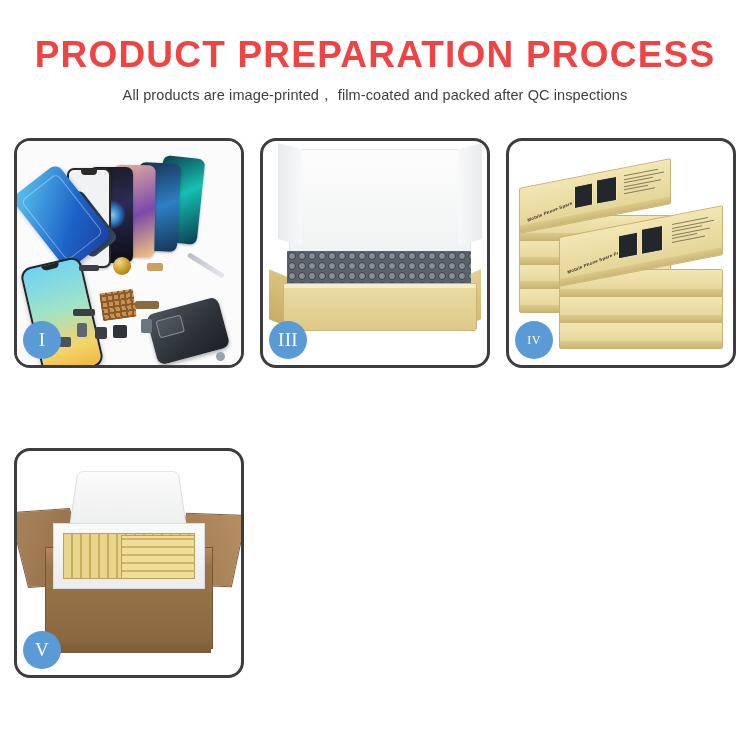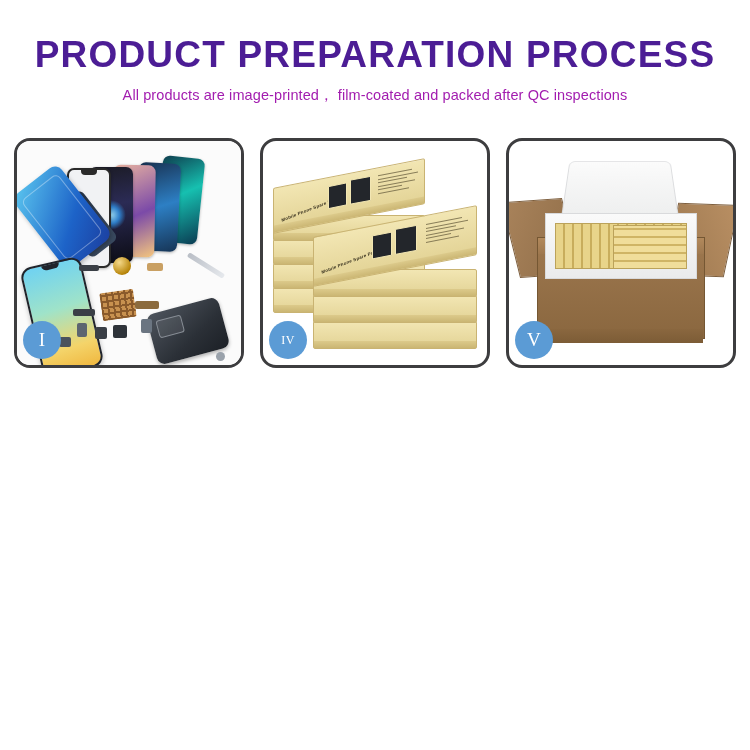--- a/index.html
+++ b/index.html
@@ -24,30 +24,30 @@
   
   .header {
     padding-top: 36px;
     text-align: center;
   }
   .title {
     font-family: "Liberation Sans", sans-serif;
     font-size: 37px;
     font-weight: 700;
     letter-spacing: 1.2px;
-    color: #4c1d95;
+    color: #ef4444;
     line-height: 1.05;
     margin: 0;
     white-space: nowrap;
   }
   .subtitle {
     font-family: "Liberation Sans", sans-serif;
     font-size: 14.5px;
     font-weight: 400;
-    color: #a21caf;
+    color: #404040;
     margin: 11px 0 0 0;
     letter-spacing: 0.1px;
     white-space: nowrap;
   }
 
   
   .grid {
     position: absolute;
     top: 138px;
     left: 14px;
@@ -355,20 +355,30 @@
           <div class="part pf"></div>
         <div class="part pg"></div>
           <div class="part ph"></div>
           <div class="part pi2"></div>
         <div class="part pj"></div>
       </div>
       <div class="badge">I</div>
     </div>
 
 
+    <div class="panel">
+      <div class="panel-photo">
+        <div class="box3-lid"></div>
+        <div class="box3-side"></div>
+        <div class="box3-side-r"></div>
+        <div class="box3-inner"></div>
+        <div class="box3-front"></div>
+      </div>
+      <div class="badge">III</div>
+    </div>
 
     <div class="panel">
       <div class="panel-photo">
         <div class="stack">
           <div class="sbox" style="left:0px;  top:130px; width:150px; height:24px;">
               <div class="edge"></div>
             </div>
           <div class="sbox" style="left:0px;  top:106px; width:150px; height:24px;">
               <div class="edge"></div>
             </div>

